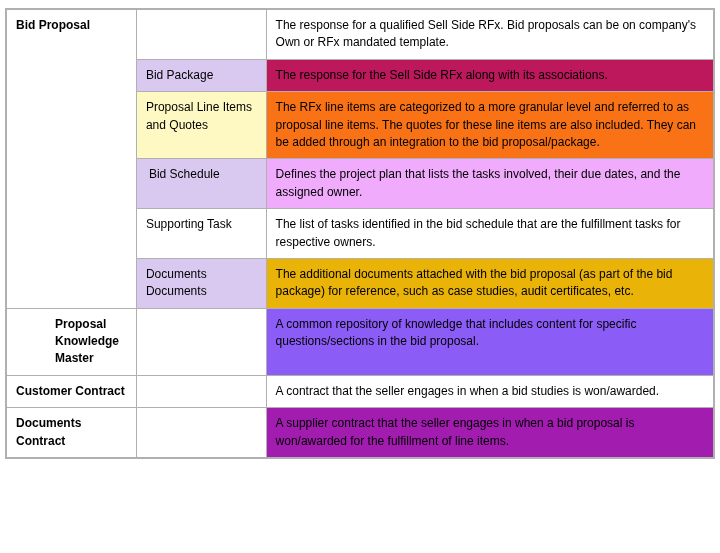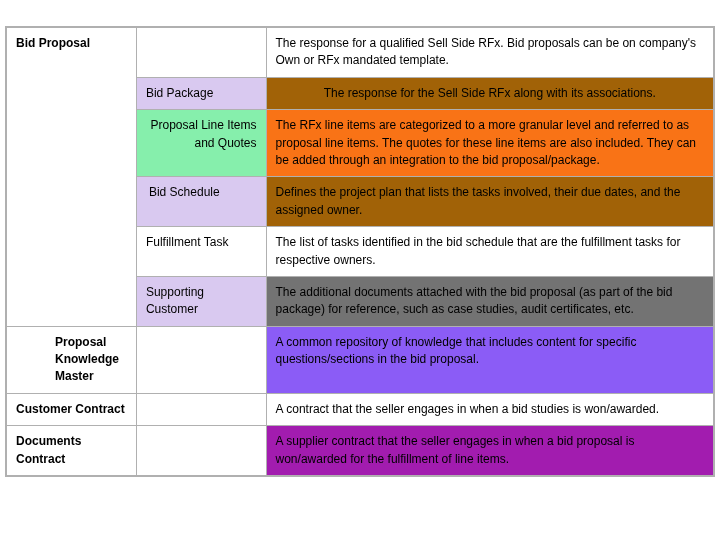--- a/index.html
+++ b/index.html
@@ -5,21 +5,21 @@
     * { box-sizing: border-box; margin: 0; padding: 0; }
     body {
       font-family: Arial, sans-serif;
       font-size: 12px;
       background: #fff;
       width: 720px;
       min-height: 553px;
     }
     .table-container {
       width: 710px;
-      margin: 26px auto;
+      margin: 8px auto;
       border: 1px solid #b0b0b0;
       border-collapse: collapse;
     }
     table {
       width: 100%;
       border-collapse: collapse;
     }
     td {
       border: 1px solid #b0b0b0;
       padding: 7px 9px;
@@ -36,37 +36,37 @@
 <div class="table-container">
   <table>
     <tbody id="table-body">
     <tr>
           <td class="col-l1" rowspan="6" style="background-color: rgb(255, 255, 255);"><span style="font-weight: bold;">Bid Proposal</span></td>
           <td class="col-l2" style="background-color: rgb(255, 255, 255);"><span></span></td>
           <td class="col-desc" style="background-color: rgb(255, 255, 255);"><span>The response for a qualified Sell Side RFx. Bid proposals can be on company's Own or RFx mandated template.</span></td>
         </tr>
         <tr>
           <td class="col-l2" style="background-color: rgb(217, 201, 240);"><span>Bid Package</span></td>
-          <td class="col-desc" style="background-color: #a16207; text-align: center;"><span>The response for the Sell Side RFx along with its associations.</span></td>
+          <td class="col-desc" style="background-color: #be185d;"><span>The response for the Sell Side RFx along with its associations.</span></td>
         </tr>
         <tr>
-          <td class="col-l2" style="background-color: #86efac; text-align: right;"><span>Proposal Line Items and Quotes</span></td>
+          <td class="col-l2" style="background-color: #fef9c3;"><span>Proposal Line Items and Quotes</span></td>
           <td class="col-desc" style="background-color: #f97316;"><span>The RFx line items are categorized to a more granular level and referred to as proposal line items. The quotes for these line items are also included. They can be added through an integration to the bid proposal/package.</span></td>
         </tr>
         <tr>
           <td class="col-l2" style="background-color: rgb(217, 201, 240); padding-left: 12px;"><span>Bid Schedule</span></td>
-          <td class="col-desc" style="background-color: #a16207;"><span>Defines the project plan that lists the tasks involved, their due dates, and the assigned owner.</span></td>
+          <td class="col-desc" style="background-color: #f0abfc;"><span>Defines the project plan that lists the tasks involved, their due dates, and the assigned owner.</span></td>
         </tr>
         <tr>
-          <td class="col-l2" style="background-color: rgb(255, 255, 255);"><span>Fulfillment Task</span></td>
+          <td class="col-l2" style="background-color: rgb(255, 255, 255);"><span>Supporting Task</span></td>
           <td class="col-desc" style="background-color: rgb(255, 255, 255);"><span>The list of tasks identified in the bid schedule that are the fulfillment tasks for respective owners.</span></td>
         </tr>
         <tr>
-          <td class="col-l2" style="background-color: rgb(217, 201, 240);"><span>Supporting Customer</span></td>
-          <td class="col-desc" style="background-color: #737373;"><span>The additional documents attached with the bid proposal (as part of the bid package) for reference, such as case studies, audit certificates, etc.</span></td>
+          <td class="col-l2" style="background-color: rgb(217, 201, 240);"><span>Documents Documents</span></td>
+          <td class="col-desc" style="background-color: #eab308;"><span>The additional documents attached with the bid proposal (as part of the bid package) for reference, such as case studies, audit certificates, etc.</span></td>
         </tr>
         <tr>
           <td class="col-l1" style="background-color: rgb(255, 255, 255); padding-left: 48px;"><span style="font-weight: bold;">Proposal Knowledge Master</span></td>
           <td class="col-l2" style="background-color: rgb(255, 255, 255);"><span></span></td>
           <td class="col-desc" style="background-color: #8b5cf6;"><span>A common repository of knowledge that includes content for specific questions/sections in the bid proposal.</span></td>
         </tr>
         <tr>
           <td class="col-l1" style="background-color: rgb(255, 255, 255);"><span style="font-weight: bold;">Customer Contract</span></td>
           <td class="col-l2" style="background-color: rgb(255, 255, 255);"><span></span></td>
           <td class="col-desc" style="background-color: rgb(255, 255, 255);"><span>A contract that the seller engages in when a bid studies is won/awarded.</span></td>

